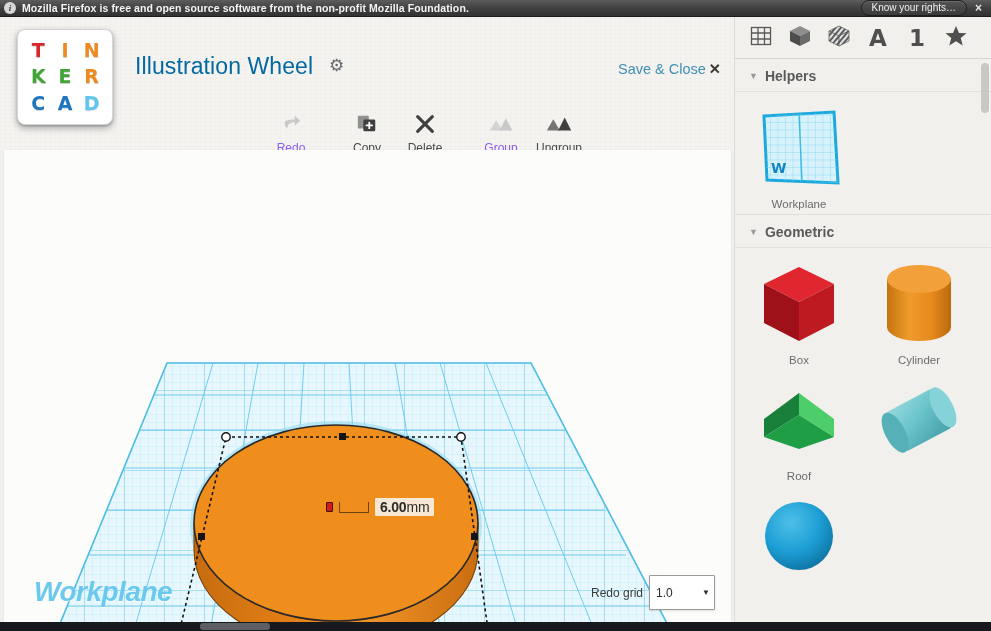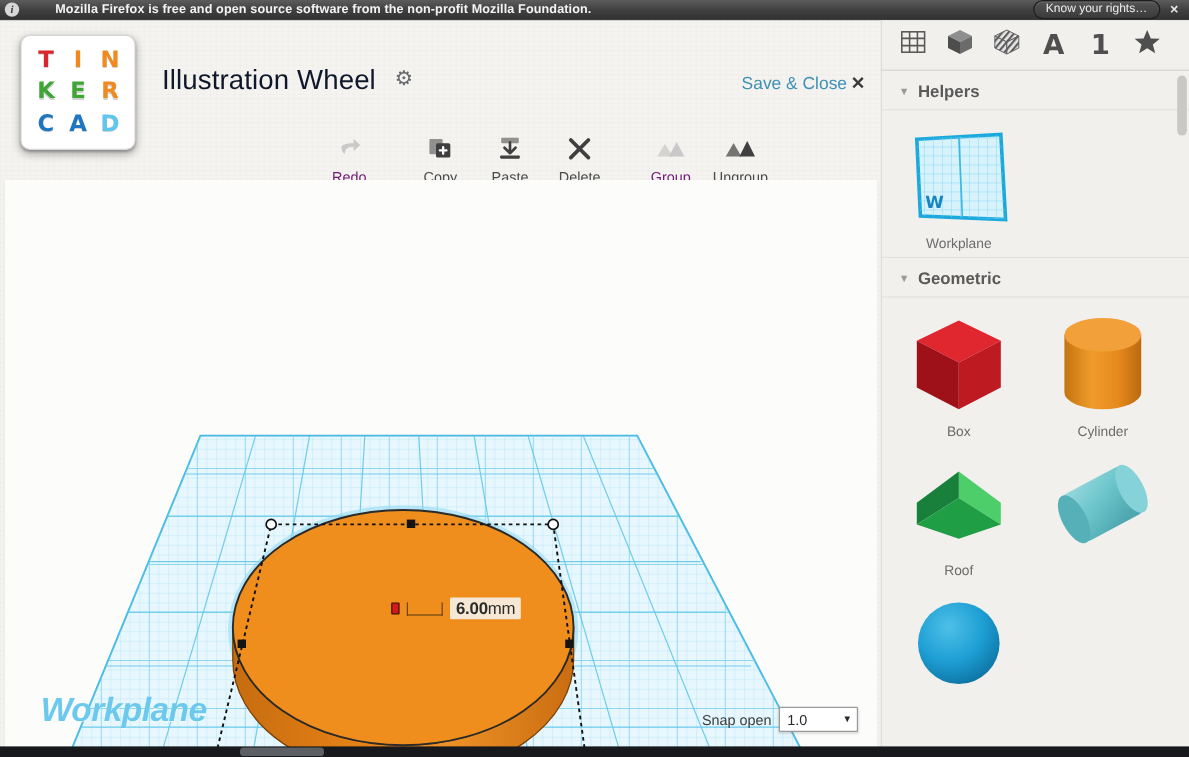--- a/index.html
+++ b/index.html
@@ -20,21 +20,21 @@
     padding: 0 4px;
   }
   #ff-info-icon {
     width: 12px; height: 12px; border-radius: 50%;
     background: #d8d8d8; color: #3a3a3a;
     font-size: 9px; font-weight: bold; font-style: italic;
     display: flex; align-items: center; justify-content: center;
     margin-right: 6px; flex: 0 0 auto;
     font-family: "Liberation Serif", serif;
   }
-  #ff-msg { white-space: nowrap; letter-spacing: .1px; margin-left: 24px; }
+  #ff-msg { white-space: nowrap; letter-spacing: .1px; }
   #ff-spacer { flex: 1 1 auto; }
   #ff-rights-btn {
     background: linear-gradient(to bottom,#555,#3a3a3a);
     border: 1px solid #1e1e1e; border-radius: 9px;
     color: #efefef; font-size: 10px; font-weight: normal;
     padding: 1px 10px 2px; margin-right: 8px; white-space: nowrap;
     box-shadow: inset 0 1px 0 rgba(255,255,255,.14);
   }
   #ff-close { color: #e6e6e6; font-size: 12px; margin-right: 5px; line-height: 1; }
 
@@ -66,21 +66,21 @@
     width: 100%; height: 100%;
     display: grid; grid-template-columns: repeat(3,1fr); grid-template-rows: repeat(3,1fr);
     place-items: center;
     font-family: "DejaVu Sans", sans-serif;
     font-weight: bold; font-size: 19px;
   }
   #logo-inner span { line-height: 1; text-shadow: 0 1px 0 rgba(0,0,0,.18); }
 
   #proj-title {
     position: absolute; left: 135px; top: 36px;
-    font-size: 23px; color: #0f172a; font-weight: normal; letter-spacing: .1px;
+    font-size: 23px; color: #0369a1; font-weight: normal; letter-spacing: .1px;
   }
   #proj-gear {
     position: absolute; left: 329px; top: 40px;
     font-size: 17px; color: #66696b; line-height: 1;
   }
 
   #save-close {
     position: absolute; left: 618px; top: 44px;
     font-size: 14.5px; color: #3f8fb5;
   }
@@ -104,21 +104,21 @@
   #toolbar {
     position: absolute; left: 262px; top: 86px;
     display: flex; align-items: flex-start; gap: 0;
   }
   .tb-item {
     width: 58px; display: flex; flex-direction: column; align-items: center;
     padding-top: 6px;
   }
   .tb-ico { height: 30px; display:flex; align-items:center; justify-content:center; }
   .tb-lbl { font-size: 12px; color: #4a4a4a; margin-top: 2px; }
-  .tb-item.disabled .tb-lbl { color: #701a75; }
+  .tb-item.disabled .tb-lbl { color: #8b5cf6; }
   .tb-gap { width: 18px; }
 
   
   #swatches { position: absolute; left: 575px; top: 160px; display: flex; gap: 10px; }
   .sw-wrap { width: 62px; height: 58px; position: relative; }
   #sw-hole {
     width: 100%; height: 100%; border-radius: 5px; border: 1px solid #cfcfcf;
     background: repeating-linear-gradient(135deg,#dcdfe2 0 6px,#c3c8cd 6px 12px);
     box-shadow: 0 1px 3px rgba(0,0,0,.18);
     display: flex; align-items: flex-end; justify-content: center; padding-bottom: 6px;
@@ -180,21 +180,21 @@
     font-size: 28px; font-weight: bold; font-style: italic;
     color: #6cc9ee; letter-spacing: -.5px;
     text-shadow: 0 1px 0 rgba(255,255,255,.6);
   }
   #snapgrid {
     position: absolute; right: 16px; bottom: 16px;
     display: flex; align-items: center; gap: 6px;
     font-size: 12px; color: #3b3b3b;
   }
   #snap-select {
-    width: 66px; height: 21px; background: #fff;
+    width: 66px; height: 35px; background: #fff;
     border: 1px solid #9a9a9a; border-radius: 1px;
     display: flex; align-items: center; justify-content: space-between;
     padding: 0 4px 0 6px; font-size: 12px; color: #2b2b2b;
     box-shadow: 0 1px 2px rgba(0,0,0,.12);
   }
   #snap-caret { font-size: 8px; color: #2b2b2b; }
 
   
   #dim-group { position: absolute; left: 322px; top: 348px; display: flex; align-items: center; gap: 6px; }
   #dim-handle { width: 7px; height: 10px; background: #d31b1b; border: 1px solid #3a1010; border-radius: 1px; }
@@ -298,30 +298,20 @@
       <div class="tb-gap"></div>
       <div class="tb-item">
         <div class="tb-ico">
           <svg width="22" height="22" viewBox="0 0 24 24">
             <rect x="2" y="3" width="12" height="14" rx="1" fill="#3f3f3f" opacity=".55"></rect>
             <rect x="8" y="7" width="13" height="13" rx="1.5" fill="#3f3f3f"></rect>
             <path d="M14.5 10.5v6M11.5 13.5h6" stroke="#fff" stroke-width="2.1" stroke-linecap="round"></path>
           </svg>
         </div>
         <div class="tb-lbl">Copy</div>
-      </div>
-      <div class="tb-item">
-        <div class="tb-ico">
-          <svg width="22" height="22" viewBox="0 0 24 24">
-            <rect x="4" y="2" width="16" height="5" rx="1" fill="#3f3f3f" opacity=".55"></rect>
-            <path d="M12 6 v9 M12 16 l-5-5 M12 16 l5-5" stroke="#3f3f3f" stroke-width="2.4" fill="none" stroke-linecap="round"></path>
-            <rect x="3" y="18" width="18" height="3" rx="1" fill="#3f3f3f"></rect>
-          </svg>
-        </div>
-        <div class="tb-lbl">Paste</div>
       </div>
       <div class="tb-item">
         <div class="tb-ico">
           <svg width="22" height="22" viewBox="0 0 24 24">
             <path d="M4 4 L20 20 M20 4 L4 20" stroke="#3f3f3f" stroke-width="3.4" stroke-linecap="round"></path>
           </svg>
         </div>
         <div class="tb-lbl">Delete</div>
       </div>
       <div class="tb-gap"></div>
@@ -460,21 +450,21 @@
 
     <div id="dim-group">
       <div id="dim-handle"></div>
       <div id="dim-leader"></div>
       <div id="dim-box">
         <span>6.00</span><span class="unit">mm</span>
       </div>
     </div>
 
     <div id="snapgrid">
-      <span>Snap open</span>
+      <span>Redo grid</span>
       <div id="snap-select">
         <span>1.0</span>
         <span id="snap-caret">▼</span>
       </div>
     </div>
   </div>
 
   <div id="rpanel">
     <div id="rtabs">
         <div class="rtab">

